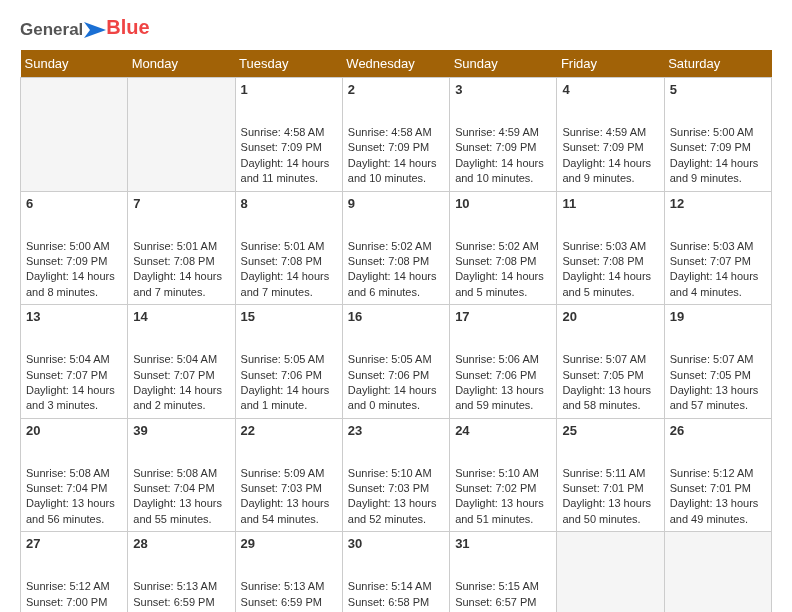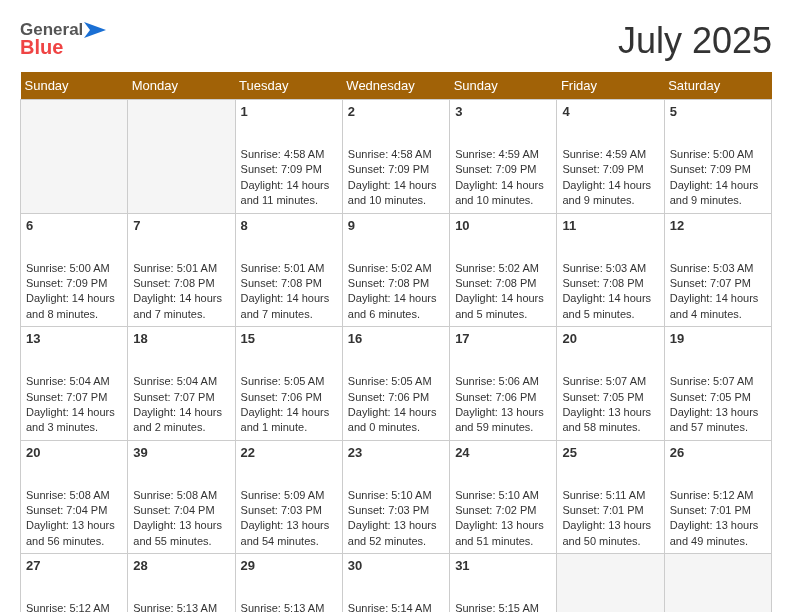--- a/index.html
+++ b/index.html
@@ -11,21 +11,21 @@
       padding: 20px;
     }
     .header-area {
       display: flex;
       justify-content: space-between;
       align-items: flex-start;
       margin-bottom: 10px;
     }
     .logo {
       display: flex;
-      flex-direction: column;
+      flex-direction: row;
       align-items: flex-start;
     }
     .title-area {
       text-align: right;
     }
     .month-title {
       font-size: 36px;
       color: #333;
       font-weight: normal;
     }
@@ -96,21 +96,20 @@
   <div class="logo">
     <div class="logo-row">
       <span class="logo-text-general">General</span>
       <svg width="22" height="16" viewBox="0 0 22 16" style="margin-left:1px;vertical-align:middle;">
         <polygon points="0,0 22,8 0,16 6,8" fill="#1a6fd4"></polygon>
       </svg>
     </div>
     <span class="logo-text-blue" style="margin-top:-4px;">Blue</span>
   </div>
   <div class="title-area">
-    <div class="month-title">July 2025</div>
   </div>
 </div>
 
 <table class="calendar">
   <thead>
     <tr>
     <th>Sunday</th>
         <th>Monday</th>
         <th>Tuesday</th>
         <th>Wednesday</th>
@@ -173,21 +172,21 @@
           <span class="day-number">12</span>
           <div class="day-info">Sunrise: 5:03 AM<br>Sunset: 7:07 PM<br>Daylight: 14 hours and 4 minutes.</div>
         </td>
       </tr>
       <tr class="week-row">
         <td>
           <span class="day-number">13</span>
           <div class="day-info">Sunrise: 5:04 AM<br>Sunset: 7:07 PM<br>Daylight: 14 hours and 3 minutes.</div>
         </td>
         <td>
-          <span class="day-number">18</span>
+          <span class="day-number">14</span>
           <div class="day-info">Sunrise: 5:04 AM<br>Sunset: 7:07 PM<br>Daylight: 14 hours and 2 minutes.</div>
         </td>
         <td>
           <span class="day-number">15</span>
           <div class="day-info">Sunrise: 5:05 AM<br>Sunset: 7:06 PM<br>Daylight: 14 hours and 1 minute.</div>
         </td>
         <td>
           <span class="day-number">16</span>
           <div class="day-info">Sunrise: 5:05 AM<br>Sunset: 7:06 PM<br>Daylight: 14 hours and 0 minutes.</div>
         </td>

